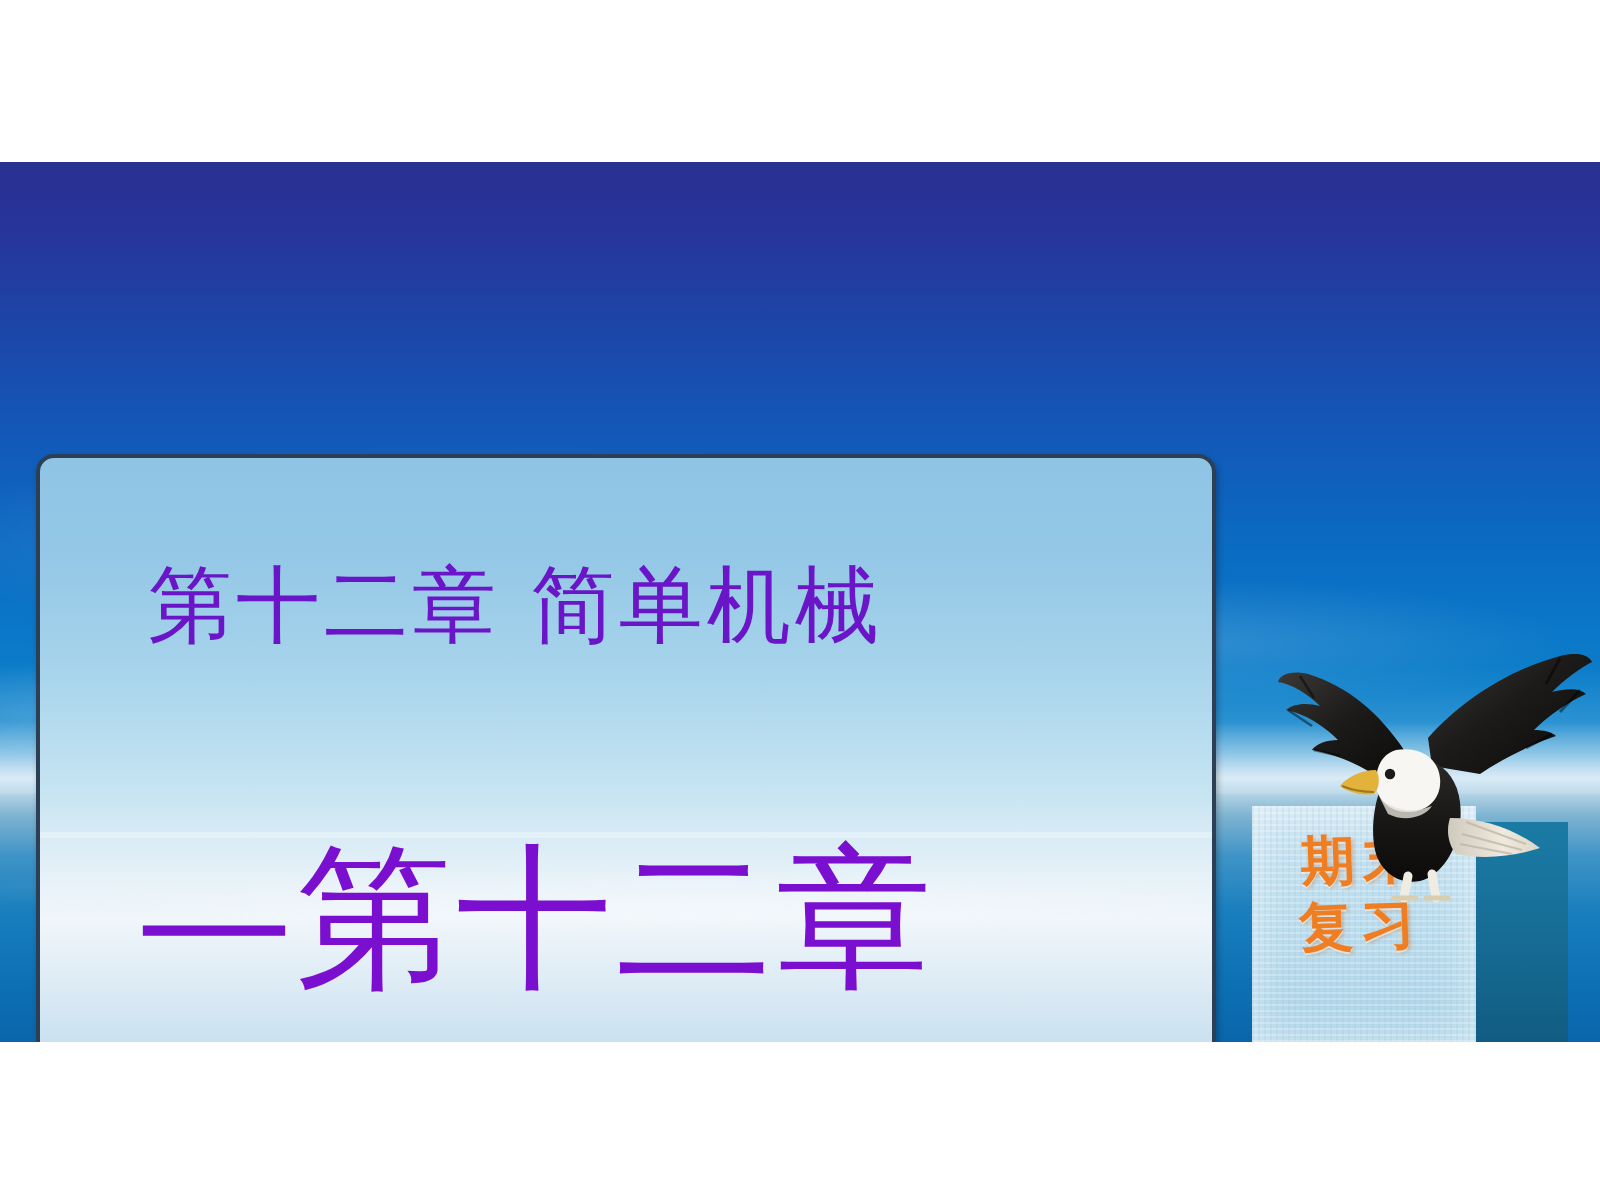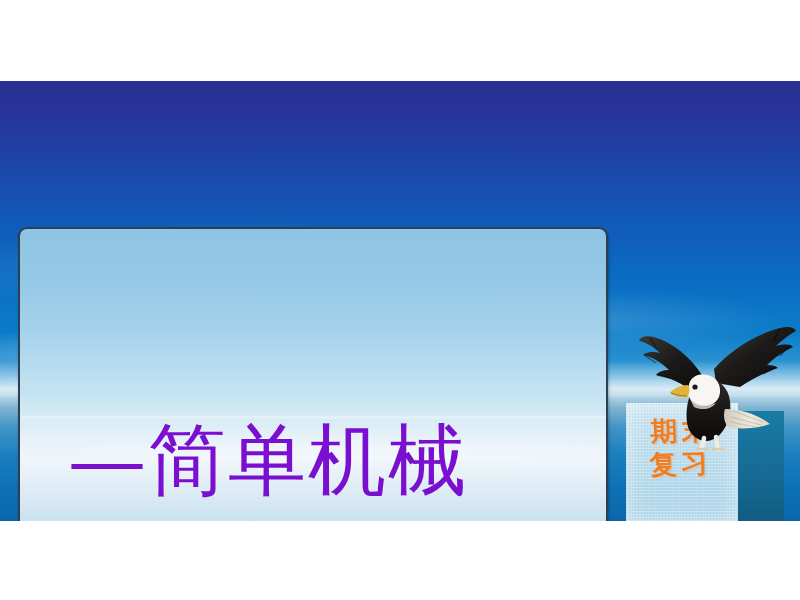--- a/index.html
+++ b/index.html
@@ -280,18 +280,19 @@
         <circle cx="65" cy="66" r="2.6" fill="#1b1a17"></circle>
 
         <path d="M74 117 L72 128 M86 116 L88 128" stroke="#efece2" stroke-width="4.5" fill="none" stroke-linecap="round"></path>
         <path d="M67 128 L78 128 M83 128 L94 128" stroke="#d9cfae" stroke-width="2.6" fill="none" stroke-linecap="round"></path>
       </svg>
     </div>
 
     <div class="panel">
       <div class="panel-body">
         <div class="panel-streaks"></div>
-        <div class="title-line2">—简单机械</div>
+        <div class="title-line1">第十二章  简单机械</div>
+        <div class="title-line2">—第十二章</div>
       </div>
     </div>
 
   </div>
 </div>
 
 </body></html>

